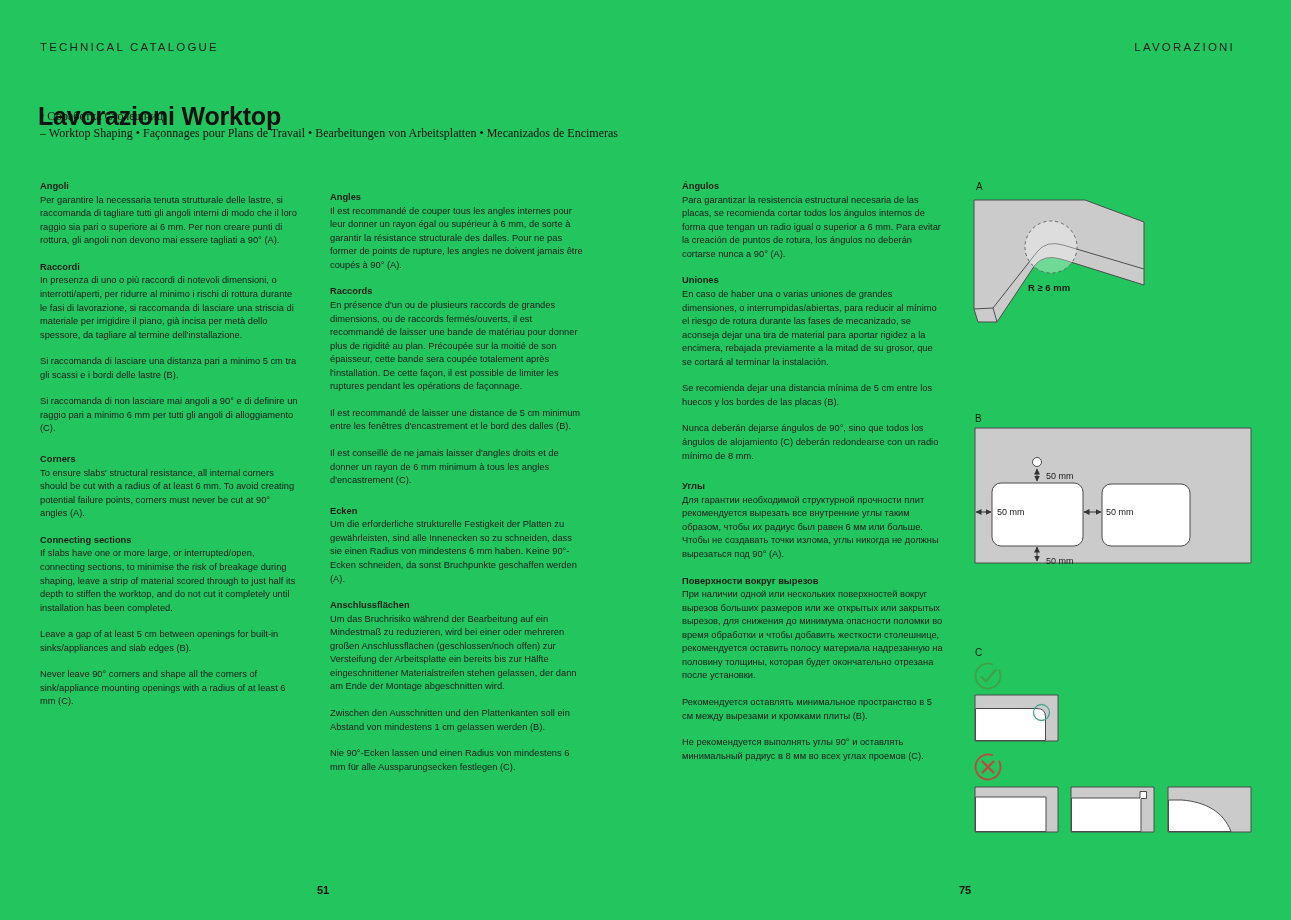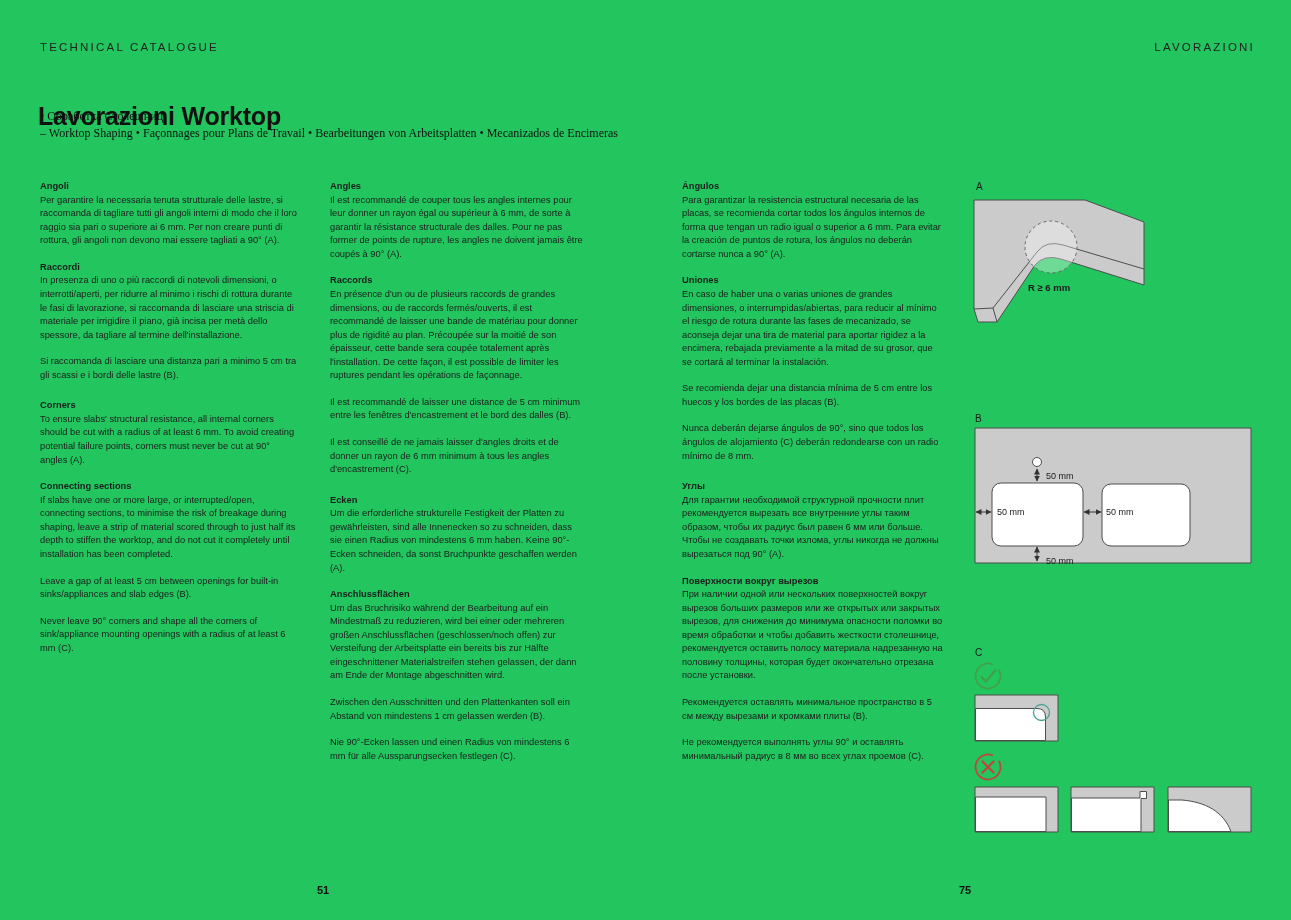--- a/index.html
+++ b/index.html
@@ -4,26 +4,26 @@
 <style>
   html,body{margin:0;padding:0;}
   body{
     width:1291px;height:920px;position:relative;background:#ffffff;
     font-family:"Liberation Sans",sans-serif;color:#1a1a1a;
     -webkit-font-smoothing:antialiased;
   }
   .page{position:absolute;inset:0;background:#22c55e;overflow:hidden;}
   .hdr{position:absolute;top:41px;font-size:11.5px;letter-spacing:2.2px;color:#222;}
   .hdr-left{left:40px;}
-  .hdr-right{right:36px;}
+  .hdr-right{right:56px;}
   .title{position:absolute;left:38px;top:72px;font-size:25px;font-weight:700;letter-spacing:-0.2px;color:#111;margin-top:30px;}
   .subtitle{position:absolute;left:40px;top:108px;font-family:"Liberation Serif",serif;font-size:12px;line-height:1.45;color:#111;}
   .col{position:absolute;top:180px;width:260px;font-size:9.3px;line-height:1.46;color:#1c1c1c;}
   #col0{left:40px;}
-  #col1{left:330px;width:254px;}
+  #col1{left:330px;width:254px;margin-top:11px;}
   #col2{left:682px;width:262px;}
   .col p{margin:0 0 13px 0;}
   .bh{font-weight:700;margin:0;}
   .block.gap{margin-top:17px;}
   .pagenum{position:absolute;top:884px;font-size:11px;font-weight:700;color:#111;}
   #pn-left{left:317px;}
   #pn-right{left:959px;}
   .dia{position:absolute;}
   #dia-a{left:960px;top:170px;}
   #dia-b{left:955px;top:405px;}
@@ -54,20 +54,21 @@
 
   <div class="col" id="col0">
       <div class="block">
         <div class="bh">Angoli</div>
         <p>Per garantire la necessaria tenuta strutturale delle lastre, si raccomanda di tagliare tutti gli angoli interni di modo che il loro raggio sia pari o superiore ai 6 mm. Per non creare punti di rottura, gli angoli non devono mai essere tagliati a 90° (A).</p>
       </div>
       <div class="block">
         <div class="bh">Raccordi</div>
         <p>In presenza di uno o più raccordi di notevoli dimensioni, o interrotti/aperti, per ridurre al minimo i rischi di rottura durante le fasi di lavorazione, si raccomanda di lasciare una striscia di materiale per irrigidire il piano, già incisa per metà dello spessore, da tagliare al termine dell'installazione.</p>
         <p>Si raccomanda di lasciare una distanza pari a minimo 5 cm tra gli scassi e i bordi delle lastre (B).</p>
+        <p>Si raccomanda di non lasciare mai angoli a 90° e di definire un raggio pari a minimo 6 mm per tutti gli angoli di alloggiamento (C).</p>
       </div>
       <div class="block gap">
         <div class="bh">Corners</div>
         <p>To ensure slabs' structural resistance, all internal corners should be cut with a radius of at least 6 mm. To avoid creating potential failure points, corners must never be cut at 90° angles (A).</p>
       </div>
       <div class="block">
         <div class="bh">Connecting sections</div>
         <p>If slabs have one or more large, or interrupted/open, connecting sections, to minimise the risk of breakage during shaping, leave a strip of material scored through to just half its depth to stiffen the worktop, and do not cut it completely until installation has been completed.</p>
         <p>Leave a gap of at least 5 cm between openings for built-in sinks/appliances and slab edges (B).</p>
         <p>Never leave 90° corners and shape all the corners of sink/appliance mounting openings with a radius of at least 6 mm (C).</p>

